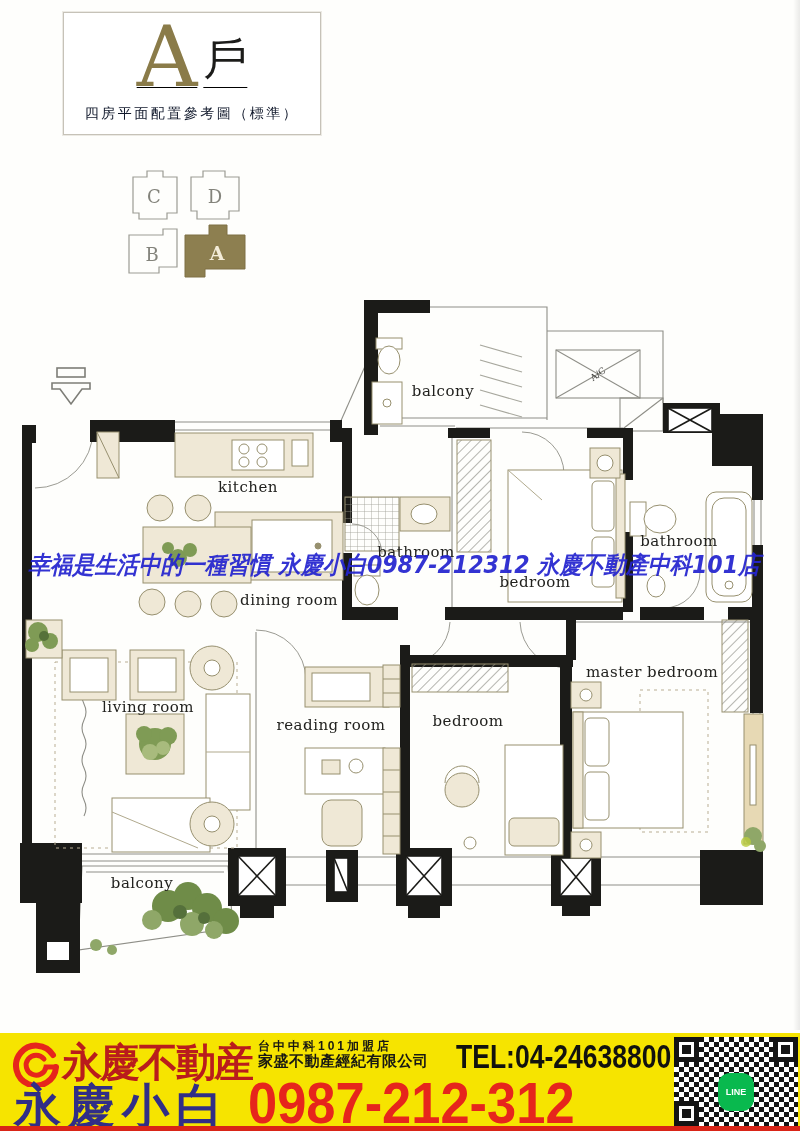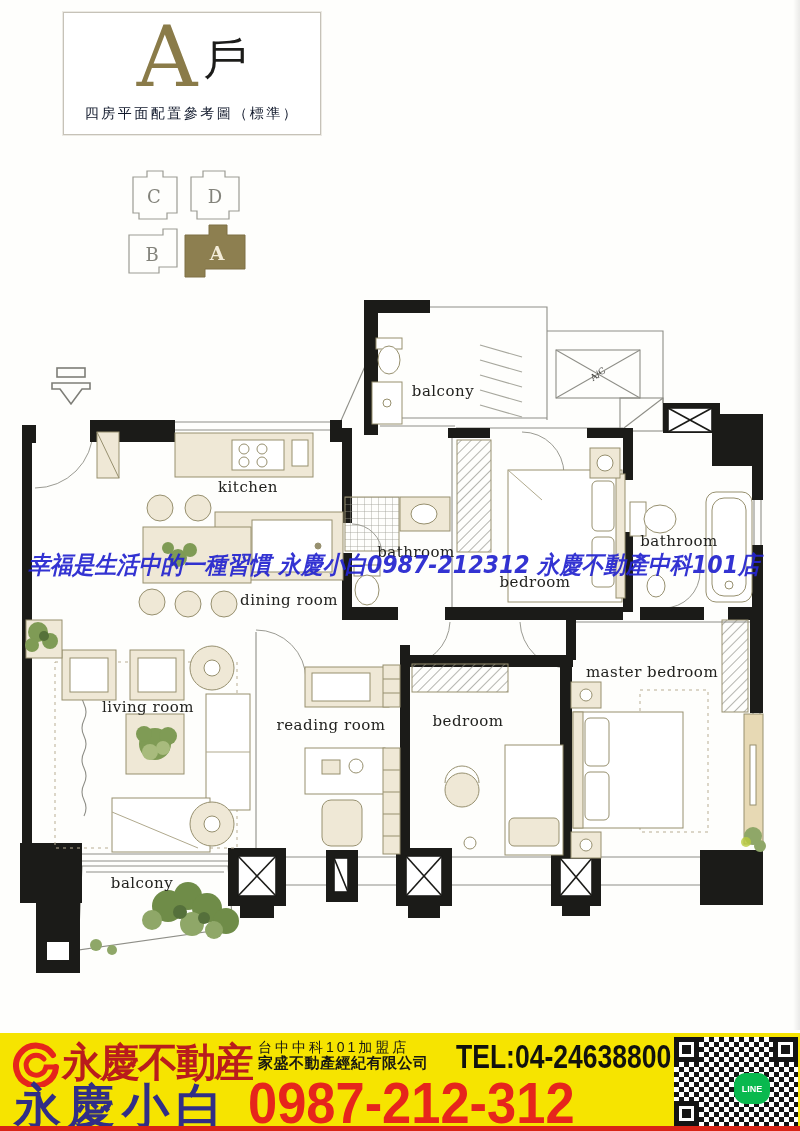--- a/index.html
+++ b/index.html
@@ -1,21 +1,21 @@
 <!DOCTYPE html>
 <html><head>
 <meta charset="utf-8">
 <style>
   html,body{margin:0;padding:0;background:#ffffff;}
   .stage{position:relative;width:800px;height:1131px;background:#fefefc;overflow:hidden;
          font-family:"Liberation Sans",sans-serif;}
   
   .title-box{position:absolute;left:63px;top:12px;width:256px;height:121px;
              background:#fff;border:1px solid #c6c2b8;box-shadow:0 0 0 1px #eceae4;}
-  .title-main{position:absolute;left:0;top:2px;width:100%;text-align:center;}
+  .title-main{position:absolute;left:0;top:2px;width:100%;text-align:center;text-decoration:underline;}
   .unit-letter{font-family:"DejaVu Serif",serif;font-size:84px;line-height:84px;color:#8a7b49;}
   .unit-suffix{font-family:"DejaVu Serif",serif;font-size:44px;color:#1c1c1a;position:relative;top:-12px;margin-left:6px;}
   .title-sub{position:absolute;left:0;top:92px;width:100%;text-align:center;
              font-size:14px;letter-spacing:2.5px;color:#0f172a;font-family:"DejaVu Serif",serif;}
   
   .keyplan{position:absolute;left:123px;top:163px;}
   .arrow{position:absolute;left:42px;top:360px;}
   
   .plan{position:absolute;left:0;top:0;}
   .room-label{font-family:"DejaVu Serif",serif;font-size:15px;fill:#22221f;letter-spacing:.5px;}
@@ -25,35 +25,35 @@
              font-family:"DejaVu Sans",sans-serif;font-style:italic;font-weight:700;
              font-size:24px;color:#2424cf;transform:scaleX(.92);transform-origin:left center;
              opacity:.93;z-index:6;}
   
   .banner{position:absolute;left:0;top:1033px;width:800px;height:98px;background:#f6e400;z-index:8;}
   .banner .redstrip{position:absolute;left:0;bottom:0;width:100%;height:5px;background:#d92417;}
   .logo{position:absolute;left:13px;top:8px;}
   .brand{position:absolute;left:62px;top:2px;font-size:40px;font-weight:900;color:#b91c1c;
          letter-spacing:-2px;transform:scaleX(1.0);transform-origin:left top;white-space:nowrap;}
   .store{position:absolute;left:258px;top:7px;color:#181813;line-height:1.1;white-space:nowrap;}
-  .store .l1{font-size:14px;font-weight:400;letter-spacing:3px;}
+  .store .l1{font-size:12px;font-weight:700;letter-spacing:3px;}
   .store .l2{font-size:15px;font-weight:700;letter-spacing:.5px;}
   .tel{position:absolute;left:456px;top:4px;font-size:34px;font-weight:900;color:#12120e;
        transform:scaleX(.78);transform-origin:left top;white-space:nowrap;}
   .agent{position:absolute;left:14px;top:42px;font-size:47px;font-weight:900;color:#312e86;
          letter-spacing:7px;white-space:nowrap;}
   .phone{position:absolute;left:248px;top:37px;font-size:57px;font-weight:900;color:#e6251c;
          transform:scaleX(.92);transform-origin:left top;white-space:nowrap;}
   
   .qr{position:absolute;right:2px;top:4px;width:124px;height:89px;
       background:repeating-conic-gradient(#141414 0% 25%, #ffffff 0% 50%) 0 0 / 10px 10px;}
   .finder{position:absolute;width:25px;height:25px;border:5px solid #141414;background:#fff;box-sizing:border-box;}
   .finder::after{content:"";position:absolute;inset:3px;background:#141414;}
   .finder.tl{left:0;top:0}.finder.tr{right:0;top:0}.finder.bl{left:0;bottom:0}
-  .line-pill{position:absolute;left:60px;top:36px;width:36px;height:31px;background:#09b94e;
+  .line-pill{position:absolute;left:44px;top:36px;width:36px;height:38px;background:#09b94e;
              border-radius:12px;color:#fff;font-size:9px;font-weight:800;display:flex;
              align-items:center;justify-content:center;}
   .scan-edge{position:absolute;right:0;top:0;width:7px;height:1030px;
              background:linear-gradient(to right,rgba(0,0,0,0),rgba(0,0,0,.08));}
 </style>
 </head>
 <body>
 
 <div class="stage">
 

